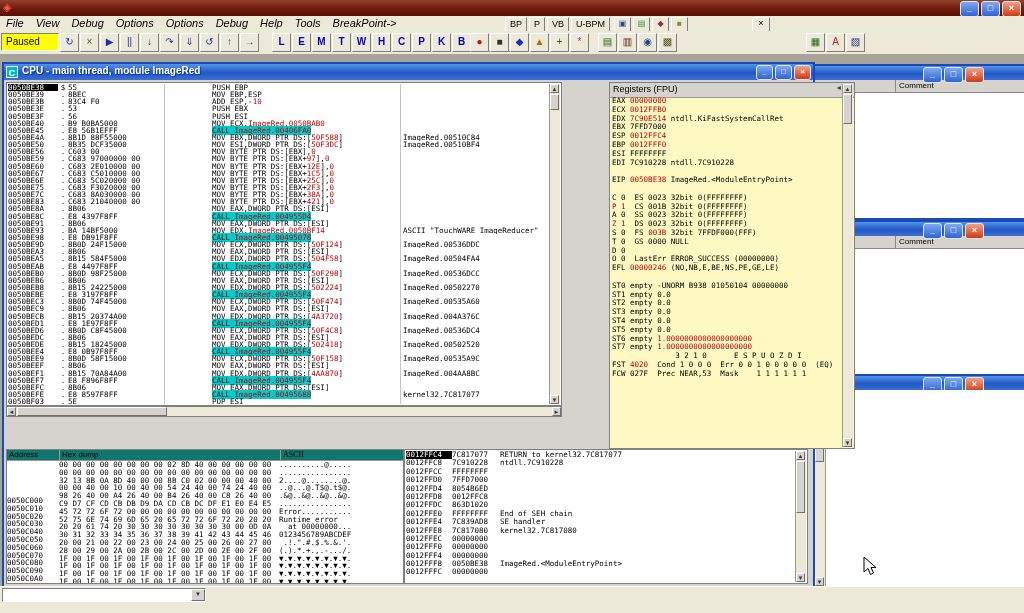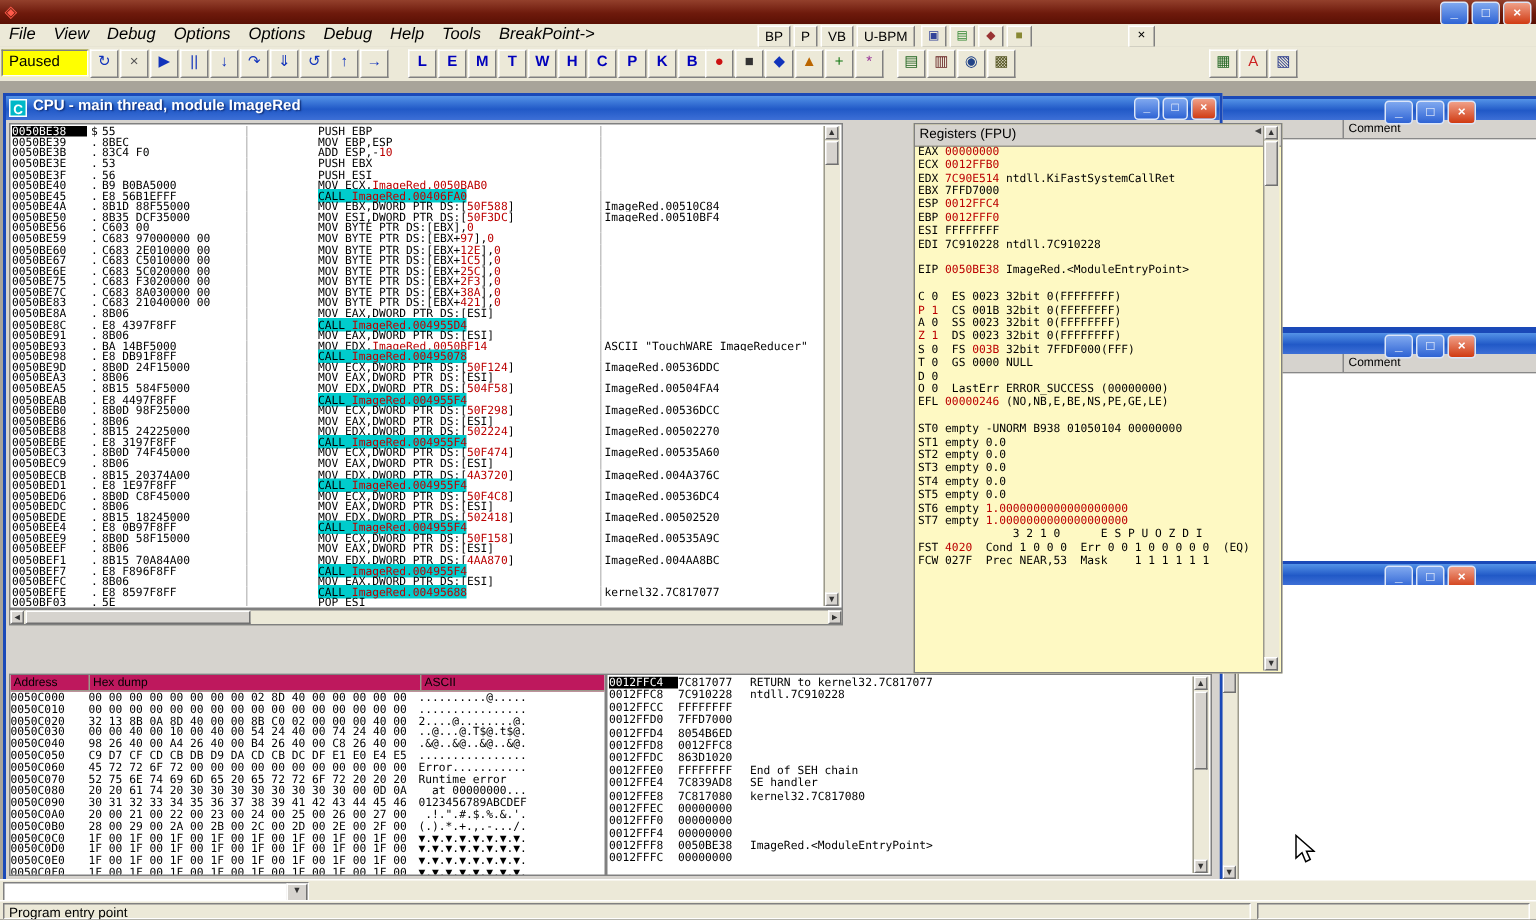--- a/index.html
+++ b/index.html
@@ -91,28 +91,28 @@
   .hth{position:absolute;left:10px;top:0;width:150px;height:9px;background:#D6D3CE;
        border:1px solid;border-color:#FFF #707070 #707070 #FFF;box-sizing:border-box;}
   
   .regs-head{height:12px;background:#D6D3CE;border-bottom:1px solid #9C9A8C;font-size:9px;
              padding:1px 3px;color:#000;}
   .regs-arrows{float:right;font-size:7px;color:#444;}
   .regs-body{position:absolute;left:2px;top:14px;right:12px;bottom:1px;
              font:7.5px "DejaVu Sans Mono",monospace;white-space:pre;overflow:hidden;}
   .rline{height:8.8px;line-height:8.8px;}
   
-  .dump-head{display:flex;height:10px;background:#be185d;border-bottom:1px solid #9C9A8C;
+  .dump-head{display:flex;height:10px;background:#0f766e;border-bottom:1px solid #9C9A8C;
              font-size:8px;line-height:10px;}
   .dh-a{width:50px;border-right:1px solid #9C9A8C;padding-left:2px;}
   .dh-h{width:218px;border-right:1px solid #9C9A8C;padding-left:2px;}
-  .dh-s{flex:1;padding-left:2px;}
+  .dh-s{flex:1;padding-left:2px;font-family:Liberation Serif, serif;}
   .dump-rows{font:7.5px "DejaVu Sans Mono",monospace;white-space:pre;}
   .dumprow{display:flex;height:7.8px;line-height:7.8px;}
-  .da{width:50px;flex:none;padding-left:0;}
+  .da{width:50px;flex:none;padding-left:0;margin-top:36px;}
   .dhx{width:218px;flex:none;padding-left:2px;}
   .das{flex:1;padding-left:2px;overflow:hidden;}
   
   .stack-rows{position:absolute;left:1px;top:1px;right:12px;bottom:1px;overflow:hidden;
               font:7.5px "DejaVu Sans Mono",monospace;white-space:pre;}
   .strow{display:flex;height:8.4px;line-height:8.4px;}
   .sa{width:46px;flex:none;}
   .sv{width:48px;flex:none;}
   .sc{flex:1;overflow:hidden;}
   
@@ -336,22 +336,18 @@
 
   </div>
 
   <div class="comborow">
     <div class="combo">
       <span></span>
       <span class="combo-btn">▼</span>
     </div>
   </div>
 
-  <div class="statusbar">
-    <span class="sseg">Program entry point</span>
-    <span class="sseg2"></span>
-  </div>
 
   <svg class="cursor" width="14" height="20" viewBox="0 0 14 20">
     <polygon points="1,1 1,16 5,12.5 7.5,18.5 10.5,17 8,11.5 13,11.5" fill="#ffffff" stroke="#000000"></polygon>
   </svg>
 
 </div>
 
 </body></html>

